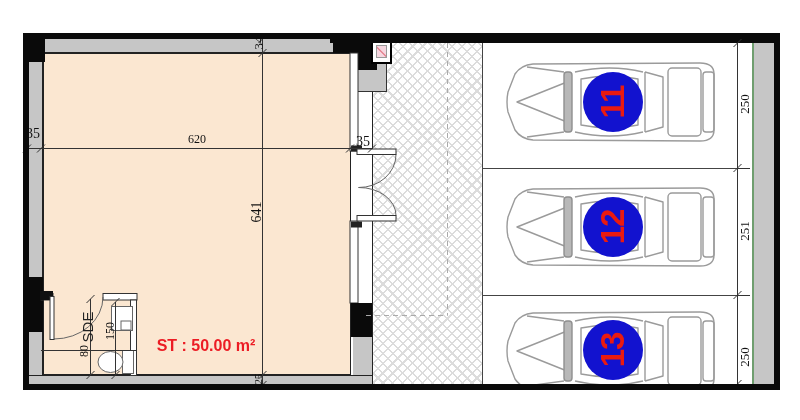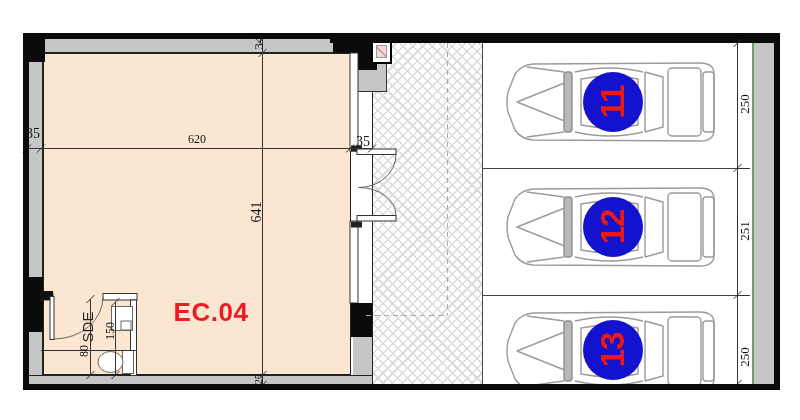--- a/index.html
+++ b/index.html
@@ -207,16 +207,16 @@
   <div class="dim rot" style="left:242px; top:199px; width:30px; height:26px;">641</div>
   <div class="dim rot" style="left:247px; top:370px; width:22px; height:18px; font-size:11px;">25</div>
   <div class="dim rot" style="left:99px;  top:319px; width:22px; height:24px; font-size:12px;">150</div>
   <div class="dim rot" style="left:73px; top:341px; width:22px; height:20px; font-size:12px;">80</div>
   <div class="dim rot sde-label" style="left:74px; top:314px; width:26px; height:26px;">SDE</div>
 
   <div class="dim rot" style="left:730px; top:92px;  width:28px; height:24px; font-size:13px;">250</div>
   <div class="dim rot" style="left:730px; top:219px; width:28px; height:24px; font-size:13px;">251</div>
   <div class="dim rot" style="left:730px; top:345px; width:28px; height:24px; font-size:13px;">250</div>
 
-  <div class="unit-code" style="left:156px; top:297px; width:110px;">EC.04</div>
+  <div class="unit-area" style="left:131px; top:337px; width:150px;">ST : 50.00 m²</div>
 
   <div id="frame"></div>
 </div>
 
 </body></html>

